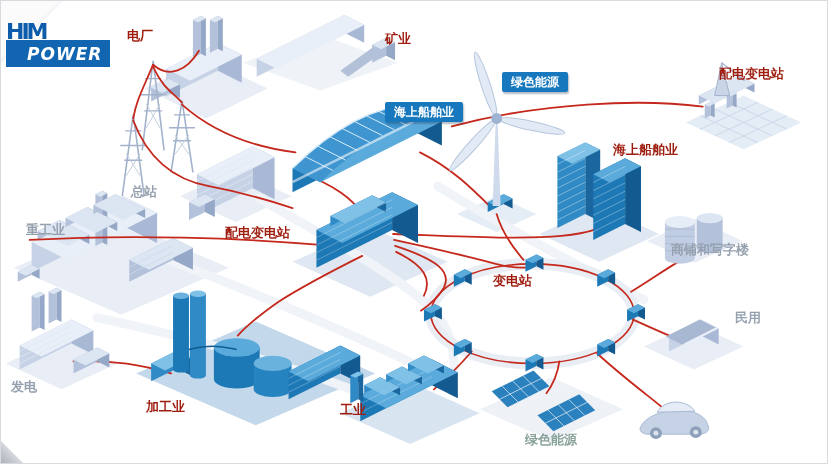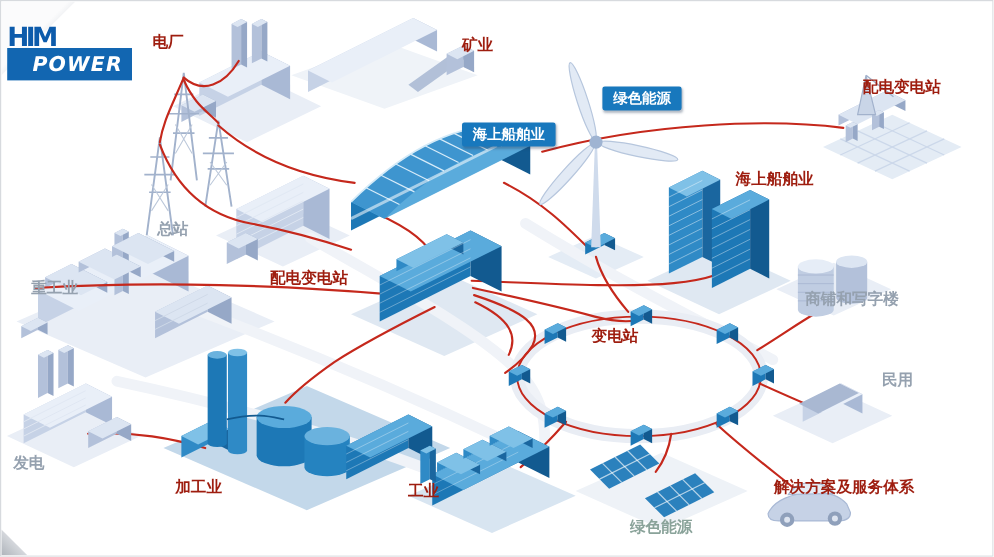--- a/index.html
+++ b/index.html
@@ -365,24 +365,23 @@
     </div>
   </div>
 
   <div class="lbl red" style="left:126px;top:28px">电厂</div>
   <div class="lbl red" style="left:384px;top:31px">矿业</div>
   <div class="badge" style="left:384px;top:101px">海上船舶业</div>
   <div class="badge" style="left:501px;top:71px">绿色能源</div>
   <div class="lbl red" style="left:718px;top:66px">配电变电站</div>
   <div class="lbl red" style="left:612px;top:142px">海上船舶业</div>
   <div class="lbl gray" style="left:130px;top:184px">总站</div>
-  <div class="lbl gray" style="left:25px;top:233px">重工业</div>
+  <div class="lbl gray" style="left:25px;top:222px">重工业</div>
   <div class="lbl red" style="left:224px;top:225px">配电变电站</div>
   <div class="lbl gray" style="left:670px;top:242px">商铺和写字楼</div>
   <div class="lbl red" style="left:492px;top:273px">变电站</div>
   <div class="lbl gray" style="left:734px;top:310px">民用</div>
   <div class="lbl gray" style="left:10px;top:379px">发电</div>
   <div class="lbl red" style="left:145px;top:399px">加工业</div>
   <div class="lbl red" style="left:339px;top:402px">工业</div>
   <div class="lbl green" style="left:524px;top:432px">绿色能源</div>
-  <div class="lbl red" style="left:644px;top:399px">解决方案及服务体系</div>
 
 </div>
 
 </body></html>

